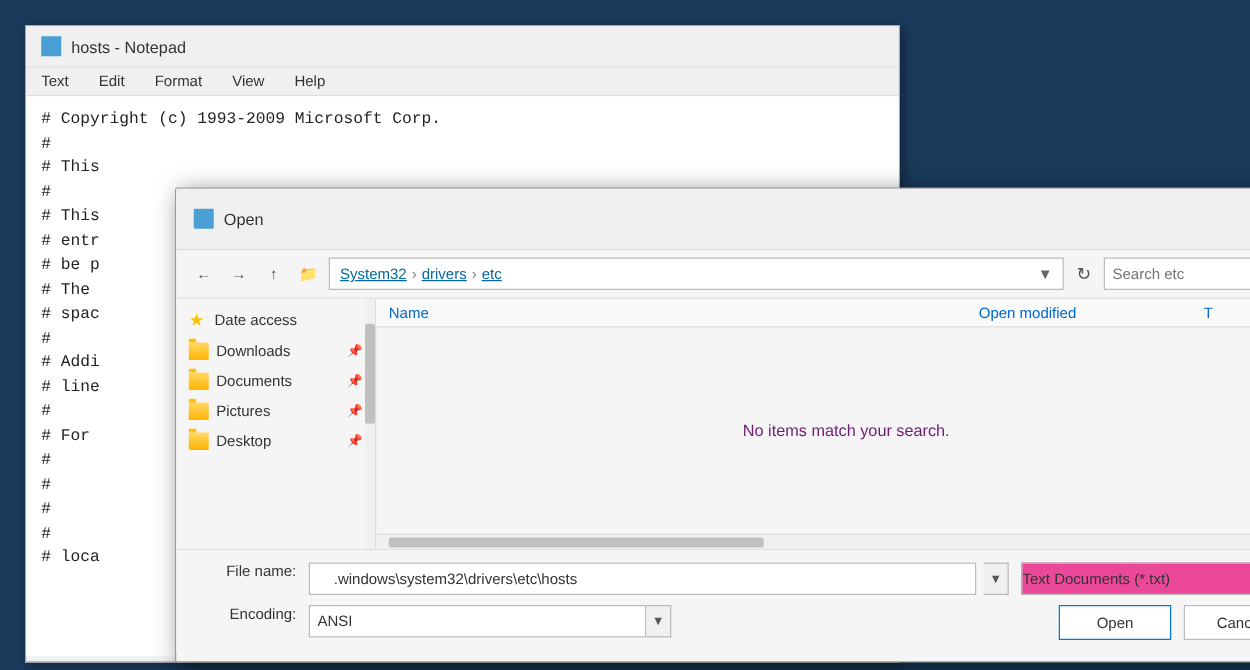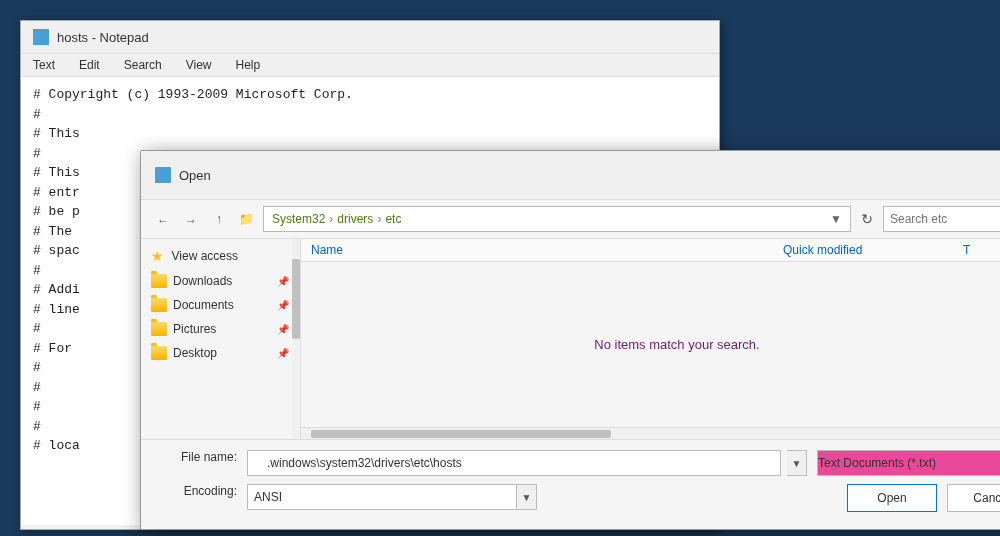--- a/index.html
+++ b/index.html
@@ -146,22 +146,23 @@
       align-items: center;
       padding: 0 8px;
       gap: 4px;
       font-size: 12px;
       color: #333;
     }
     .breadcrumb-separator {
       color: #888;
     }
     .breadcrumb-item {
-      color: #4d7c0f;
-      cursor: pointer;
+      color: #0369a1;
+      cursor: pointer;
+      text-decoration: underline;
     }
     .breadcrumb-dropdown {
       margin-left: auto;
       color: #666;
       cursor: pointer;
     }
     .nav-refresh {
       width: 24px;
       height: 24px;
       display: flex;
@@ -491,21 +492,21 @@
 <body>
 
 <div class="notepad-window">
   <div class="notepad-titlebar">
     <span class="notepad-icon"></span>
     <span class="notepad-title">hosts - Notepad</span>
   </div>
   <div class="notepad-menubar">
     <span class="notepad-menu-item">Text</span>
     <span class="notepad-menu-item">Edit</span>
-    <span class="notepad-menu-item">Search</span>
+    <span class="notepad-menu-item">Format</span>
     <span class="notepad-menu-item">View</span>
     <span class="notepad-menu-item">Help</span>
   </div>
   <div class="notepad-content">
     <span class="line"># Copyright (c) 1993-2009 Microsoft Corp.</span>
     <span class="line">#</span>
     <span class="line"># This</span>
     <span class="line">#</span>
     <span class="line"># This</span>
     <span class="line"># entr</span>
@@ -554,21 +555,21 @@
       <span class="search-icon">🔍</span>
     </div>
   </div>
 
 
   <div class="dialog-main">
 
     <div class="dialog-sidebar">
       <div class="sidebar-item">
         <span class="star-icon">★</span>
-        <span>View access</span>
+        <span>Date access</span>
       </div>
       <div class="sidebar-item">
         <span class="folder-icon"></span>
         <span>Downloads</span>
         <span class="pin-icon">📌</span>
       </div>
       <div class="sidebar-item">
         <span class="folder-icon"></span>
         <span>Documents</span>
         <span class="pin-icon">📌</span>
@@ -584,21 +585,21 @@
         <span class="pin-icon">📌</span>
       </div>
       <div class="scrollbar-track-v">
         <div class="scrollbar-thumb-v"></div>
       </div>
     </div>
 
     <div class="dialog-filelist">
       <div class="filelist-header">
         <span class="col-header col-name">Name</span>
-        <span class="col-header col-date">Quick modified</span>
+        <span class="col-header col-date">Open modified</span>
         <span class="col-header col-type">T</span>
       </div>
       <div class="no-items-msg">No items match your search.</div>
       <div class="filelist-scrollbar-h">
         <div class="scrollbar-track-h">
           <div class="scrollbar-thumb-h"></div>
         </div>
       </div>
     </div>
   </div>

